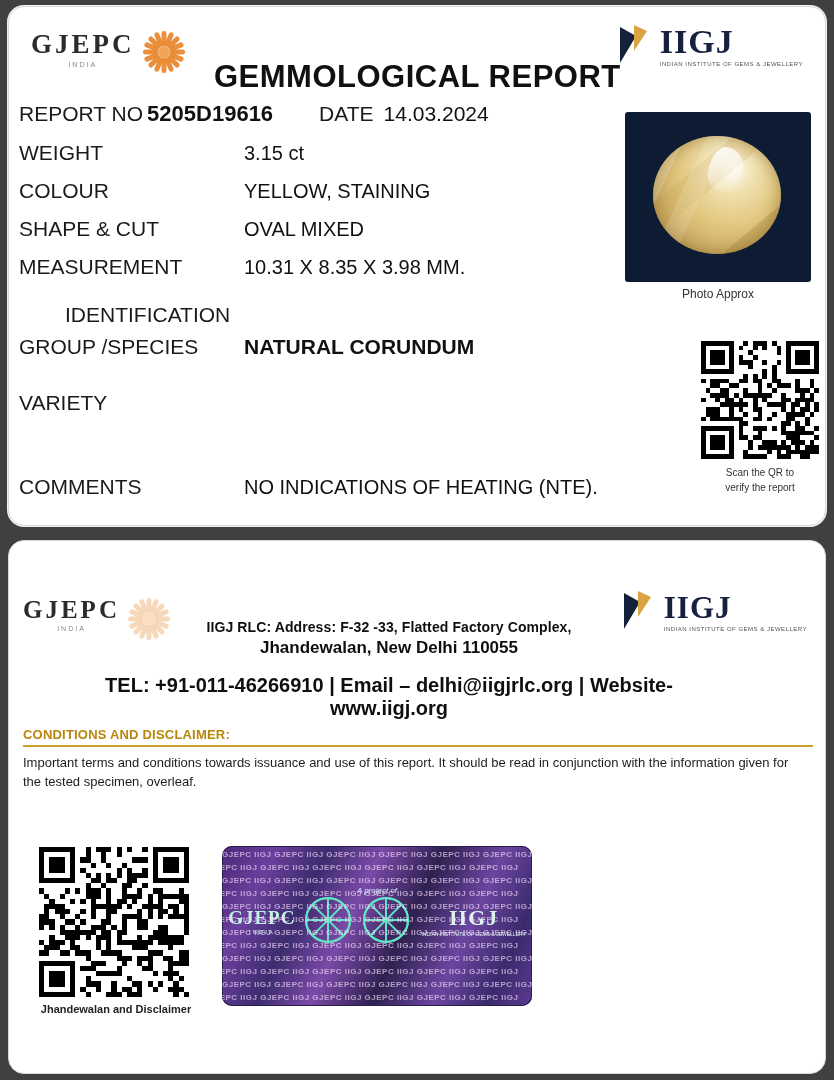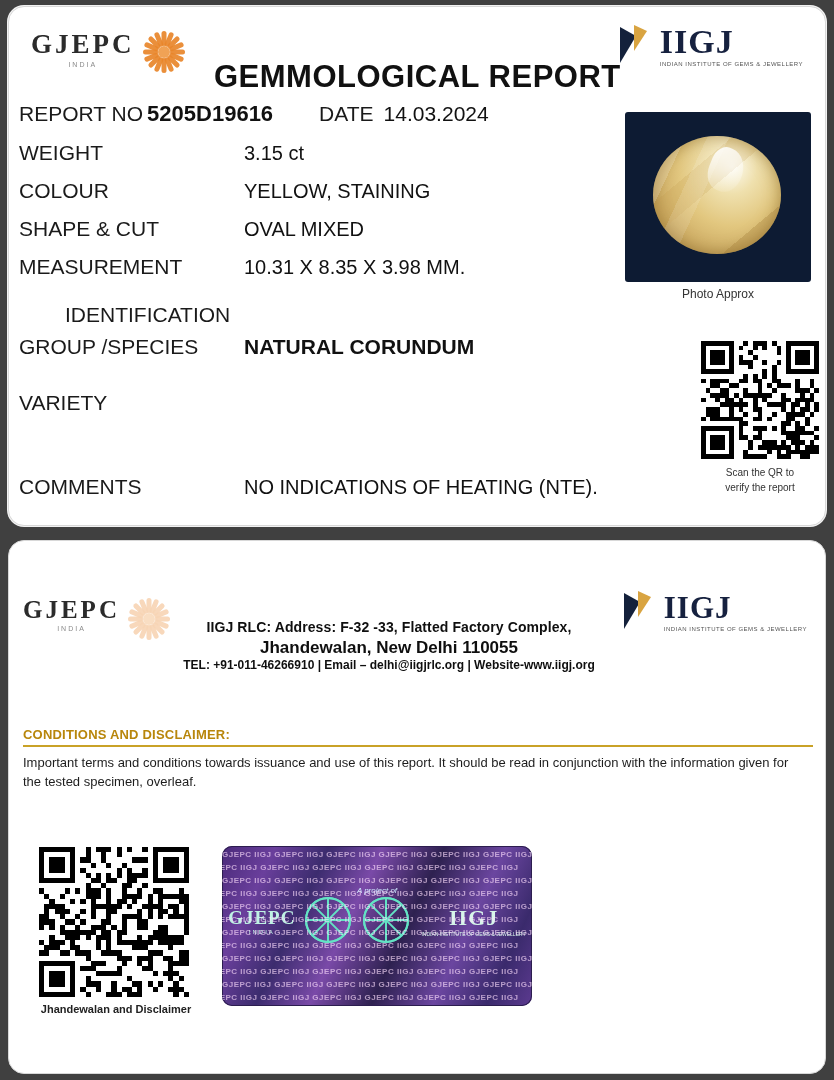--- a/index.html
+++ b/index.html
@@ -202,21 +202,21 @@
     overflow: hidden;
   }
   .addr {
     position: absolute;
     text-align: center;
     font-family: "Liberation Sans", sans-serif;
     color: #0f0f0f;
   }
   .addr .l1 { font-weight: 700; font-size: 14px; letter-spacing: .1px; }
   .addr .l2 { font-weight: 700; font-size: 17px; margin-top: 3px; }
-  .addr .l3 { font-weight: 700; font-size: 12px; margin-top: 0; }
+  .addr .l3 { font-weight: 700; font-size: 20px; margin-top: 16px; }
 
   .disclaimer-title {
     position: absolute;
     font-size: 13px;
     font-weight: 700;
     color: #b8860b;
     letter-spacing: .2px;
   }
   .disclaimer-rule {
     position: absolute;

